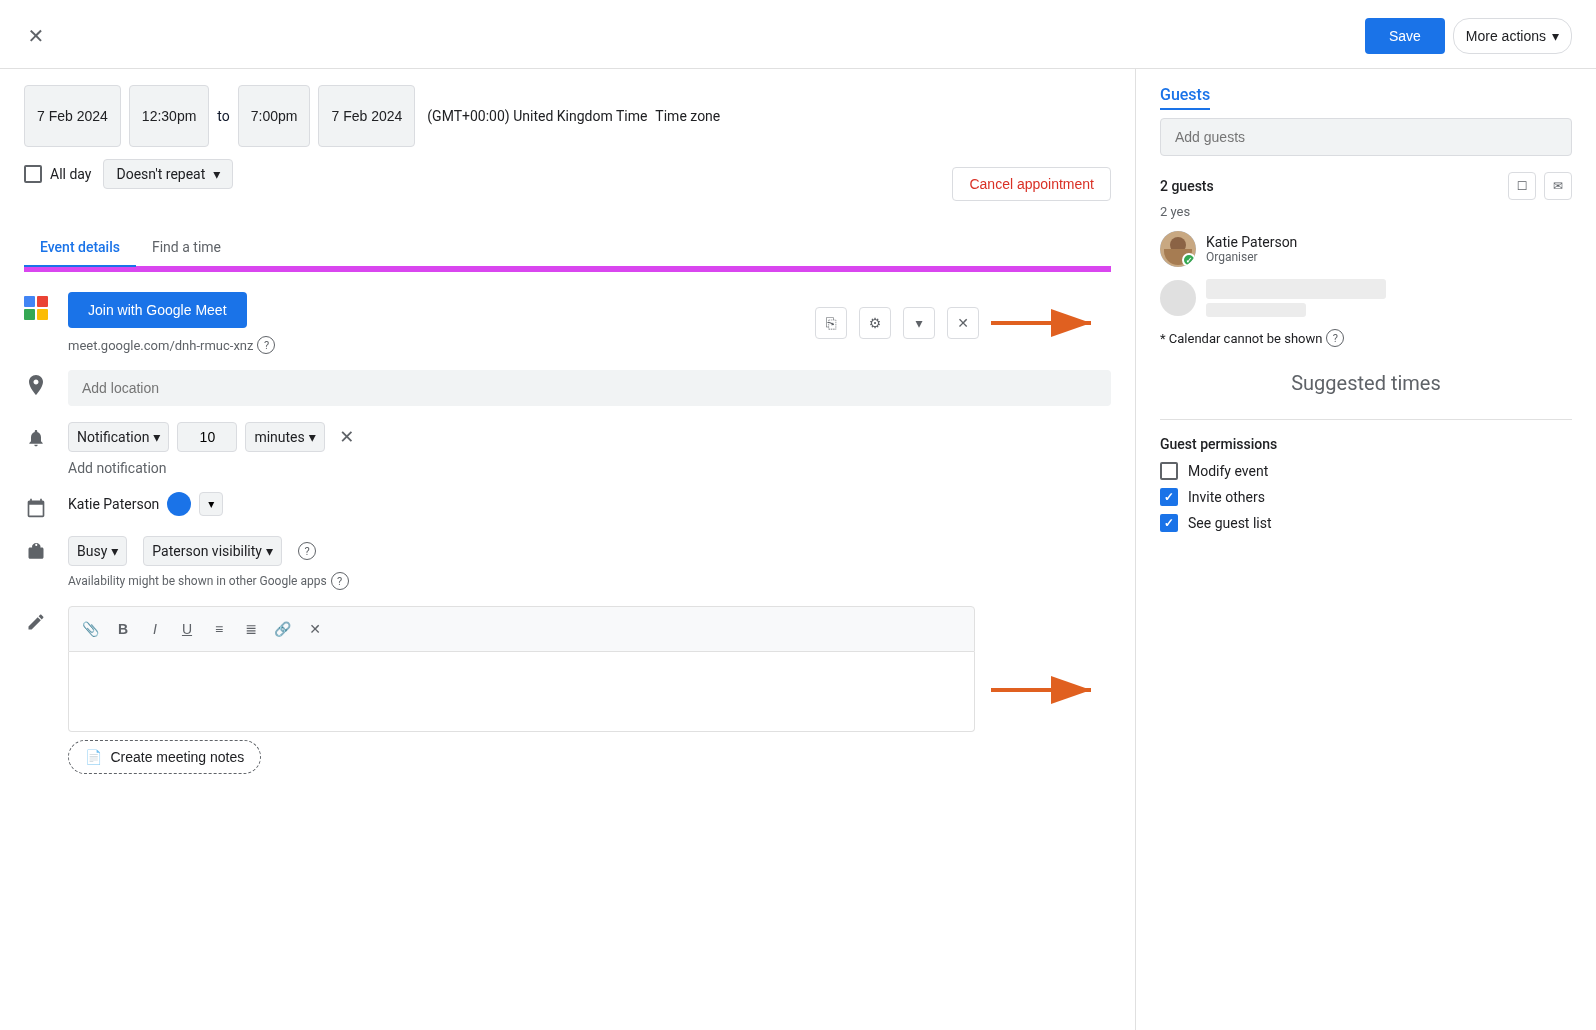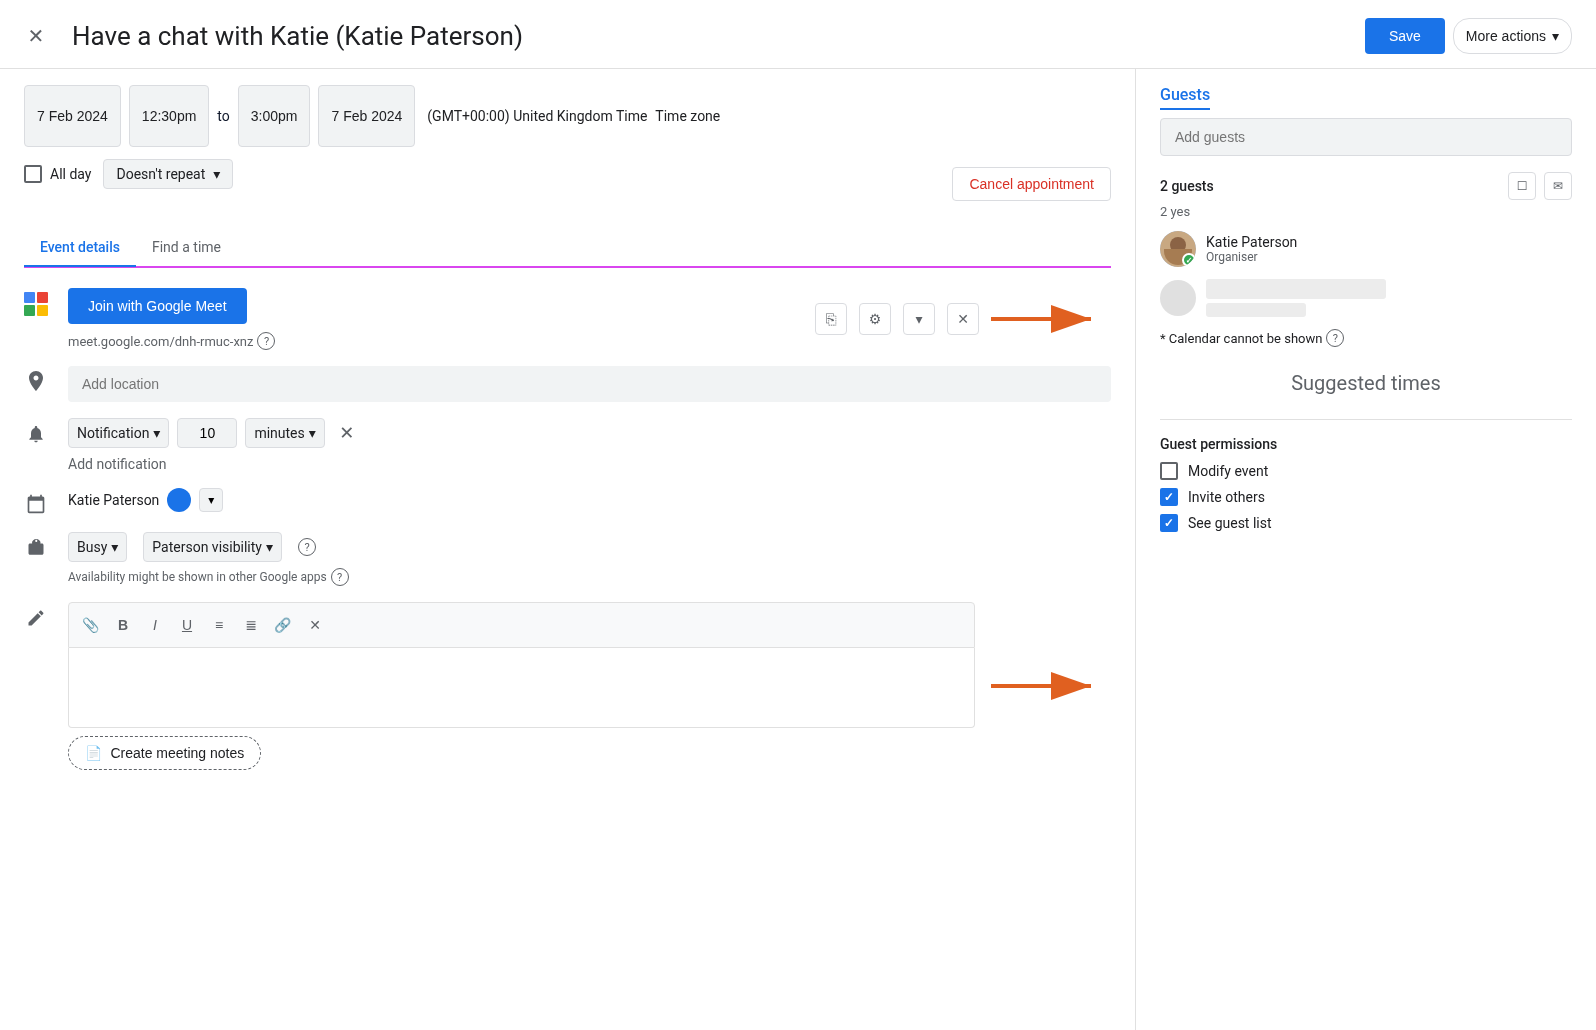--- a/index.html
+++ b/index.html
@@ -29,21 +29,21 @@
     
     
     .options-row { display: flex; align-items: center; gap: 12px; margin-bottom: 20px; }
     .checkbox-label { display: flex; align-items: center; gap: 8px; font-size: 14px; cursor: pointer; }
     .checkbox-box { width: 18px; height: 18px; border: 2px solid #5f6368; border-radius: 2px; flex-shrink: 0; }
     .repeat-dropdown { background: #f1f3f4; border: 1px solid #dadce0; border-radius: 4px; padding: 6px 12px; font-size: 14px; cursor: pointer; display: flex; align-items: flex-start; gap: 8px; }
     
     .cancel-appointment-btn { margin-left: auto; background: #fff; color: #d93025; border: 1px solid #dadce0; border-radius: 4px; padding: 8px 16px; font-size: 14px; cursor: pointer; }
     
     
-    .tabs { display: flex; gap: 0; margin-bottom: 20px; border-bottom: 2px solid #d946ef; }
+    .tabs { display: flex; gap: 0; margin-bottom: 20px; border-bottom: 6px solid #d946ef; }
     .tab { padding: 10px 16px; font-size: 14px; cursor: pointer; color: #5f6368; position: relative; border-bottom: 2px solid transparent; margin-bottom: -1px; }
     .tab.active { color: #1a73e8; border-bottom: 2px solid #1a73e8; font-weight: 500; }
     
     
     .section { display: flex; align-items: flex-start; gap: 20px; margin-bottom: 16px; }
     .section-icon { width: 24px; height: 24px; flex-shrink: 0; margin-top: 4px; display: flex; align-items: center; justify-content: center; color: #5f6368; }
     .section-content { flex: 1; }
     
     
     .meet-btn { background: #1a73e8; color: #fff; border: none; border-radius: 4px; padding: 10px 20px; font-size: 14px; font-weight: 500; cursor: pointer; display: flex; align-items: center; gap: 10px; margin-bottom: 8px; }
@@ -113,39 +113,38 @@
   </style>
 </head>
 <body>
 
 <div class="modal">
 
   <div class="header">
     <button class="close-btn">
       <span>✕</span>
     </button>
-    <h1 class="event-title">Have a chat with Katie (Katie Paterson)</h1>
     <div class="header-actions">
       <button class="save-btn">Save</button>
       <button class="more-actions-btn">
         <span>More actions</span>
         <span>▾</span>
       </button>
     </div>
   </div>
 
   <div class="body">
 
     <div class="main-panel">
 
       <div class="datetime-row">
         <button class="date-chip">7 Feb 2024</button>
         <button class="time-chip">12:30pm</button>
         <span class="to-label">to</span>
-        <button class="time-chip">3:00pm</button>
+        <button class="time-chip">7:00pm</button>
         <button class="date-chip">7 Feb 2024</button>
         <span class="timezone-label">(GMT+00:00) United Kingdom Time</span>
         <a class="timezone-link">Time zone</a>
       </div>
 
       <div class="options-row-wrapper">
         <div class="options-row">
           <label class="checkbox-label">
             <div class="checkbox-box"></div>
             <span>All day</span>

